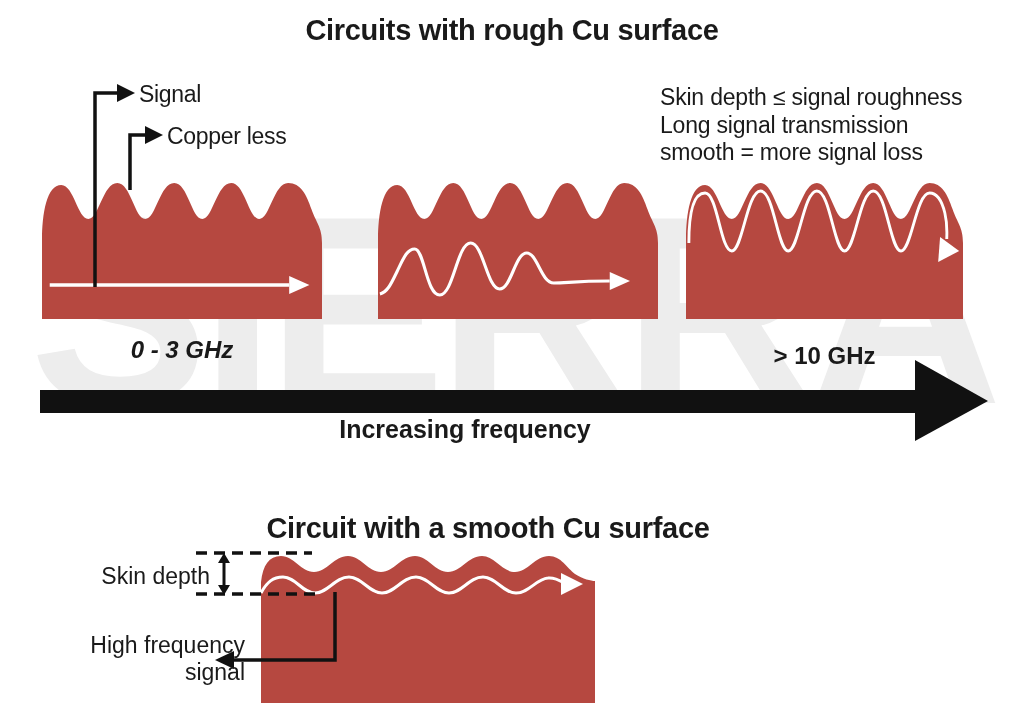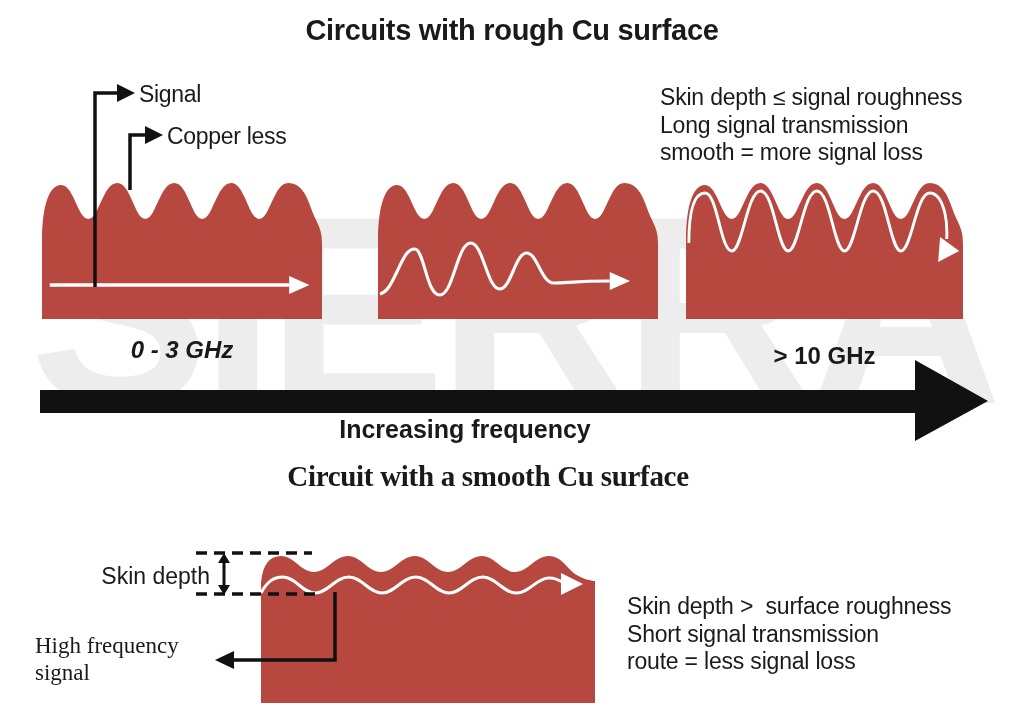--- a/index.html
+++ b/index.html
@@ -8,32 +8,32 @@
     font-family:"Liberation Sans","DejaVu Sans",sans-serif;color:#1a1a1a;
   }
   
   .wm{position:absolute;left:0;width:1024px;text-align:center;color:var(--watermark,#ededed);
       font-weight:700;line-height:1;z-index:0;white-space:nowrap;user-select:none;}
   .wm1{top:176px;font-size:268px;letter-spacing:-8px;}
   .wm2{top:390px;font-size:122px;letter-spacing:2px;}
   
   .title{position:absolute;text-align:center;font-weight:700;font-size:29px;letter-spacing:-0.3px;z-index:5;}
   #title-rough{left:0;top:14px;width:1024px;}
-  #title-smooth{left:0;top:460px;width:976px;font-family:Liberation Serif, serif;}
+  #title-smooth{left:0;top:512px;width:976px;}
   
   .blk{position:absolute;z-index:2;}
   
   .lbl{position:absolute;font-size:23px;z-index:5;letter-spacing:-0.3px;}
   .band{position:absolute;top:336px;font-weight:700;font-size:24px;text-align:center;z-index:5;}
   .note{position:absolute;font-size:23px;line-height:27.5px;z-index:5;letter-spacing:-0.2px;}
   .note div{white-space:pre;}
   #freq-label{position:absolute;left:240px;top:415px;width:450px;text-align:center;
       font-weight:700;font-size:25px;z-index:5;}
-  #hf-label{position:absolute;left:35px;top:632px;width:210px;text-align:left;
-      font-size:23px;line-height:27px;z-index:5;font-family:Liberation Serif, serif;}
+  #hf-label{position:absolute;left:35px;top:632px;width:210px;text-align:right;
+      font-size:23px;line-height:27px;z-index:5;}
   #skin-label{position:absolute;left:80px;top:563px;width:130px;text-align:right;
       font-size:23px;z-index:5;}
   
   #overlay{position:absolute;left:0;top:0;z-index:4;pointer-events:none;}
 </style>
 </head>
 <body>
 
 <div id="canvas">
 
@@ -119,19 +119,14 @@
 
   <div id="freq-label">Increasing frequency</div>
 
   <div id="skin-label">Skin depth</div>
 
   <div id="hf-label">
     <div>High frequency</div>
     <div>signal</div>
   </div>
 
-  <div class="note" style="left:627px;top:593px;">
-    <div>Skin depth &gt;  surface roughness</div>
-    <div>Short signal transmission</div>
-    <div>route = less signal loss</div>
-  </div>
 
 </div>
 
 </body></html>

